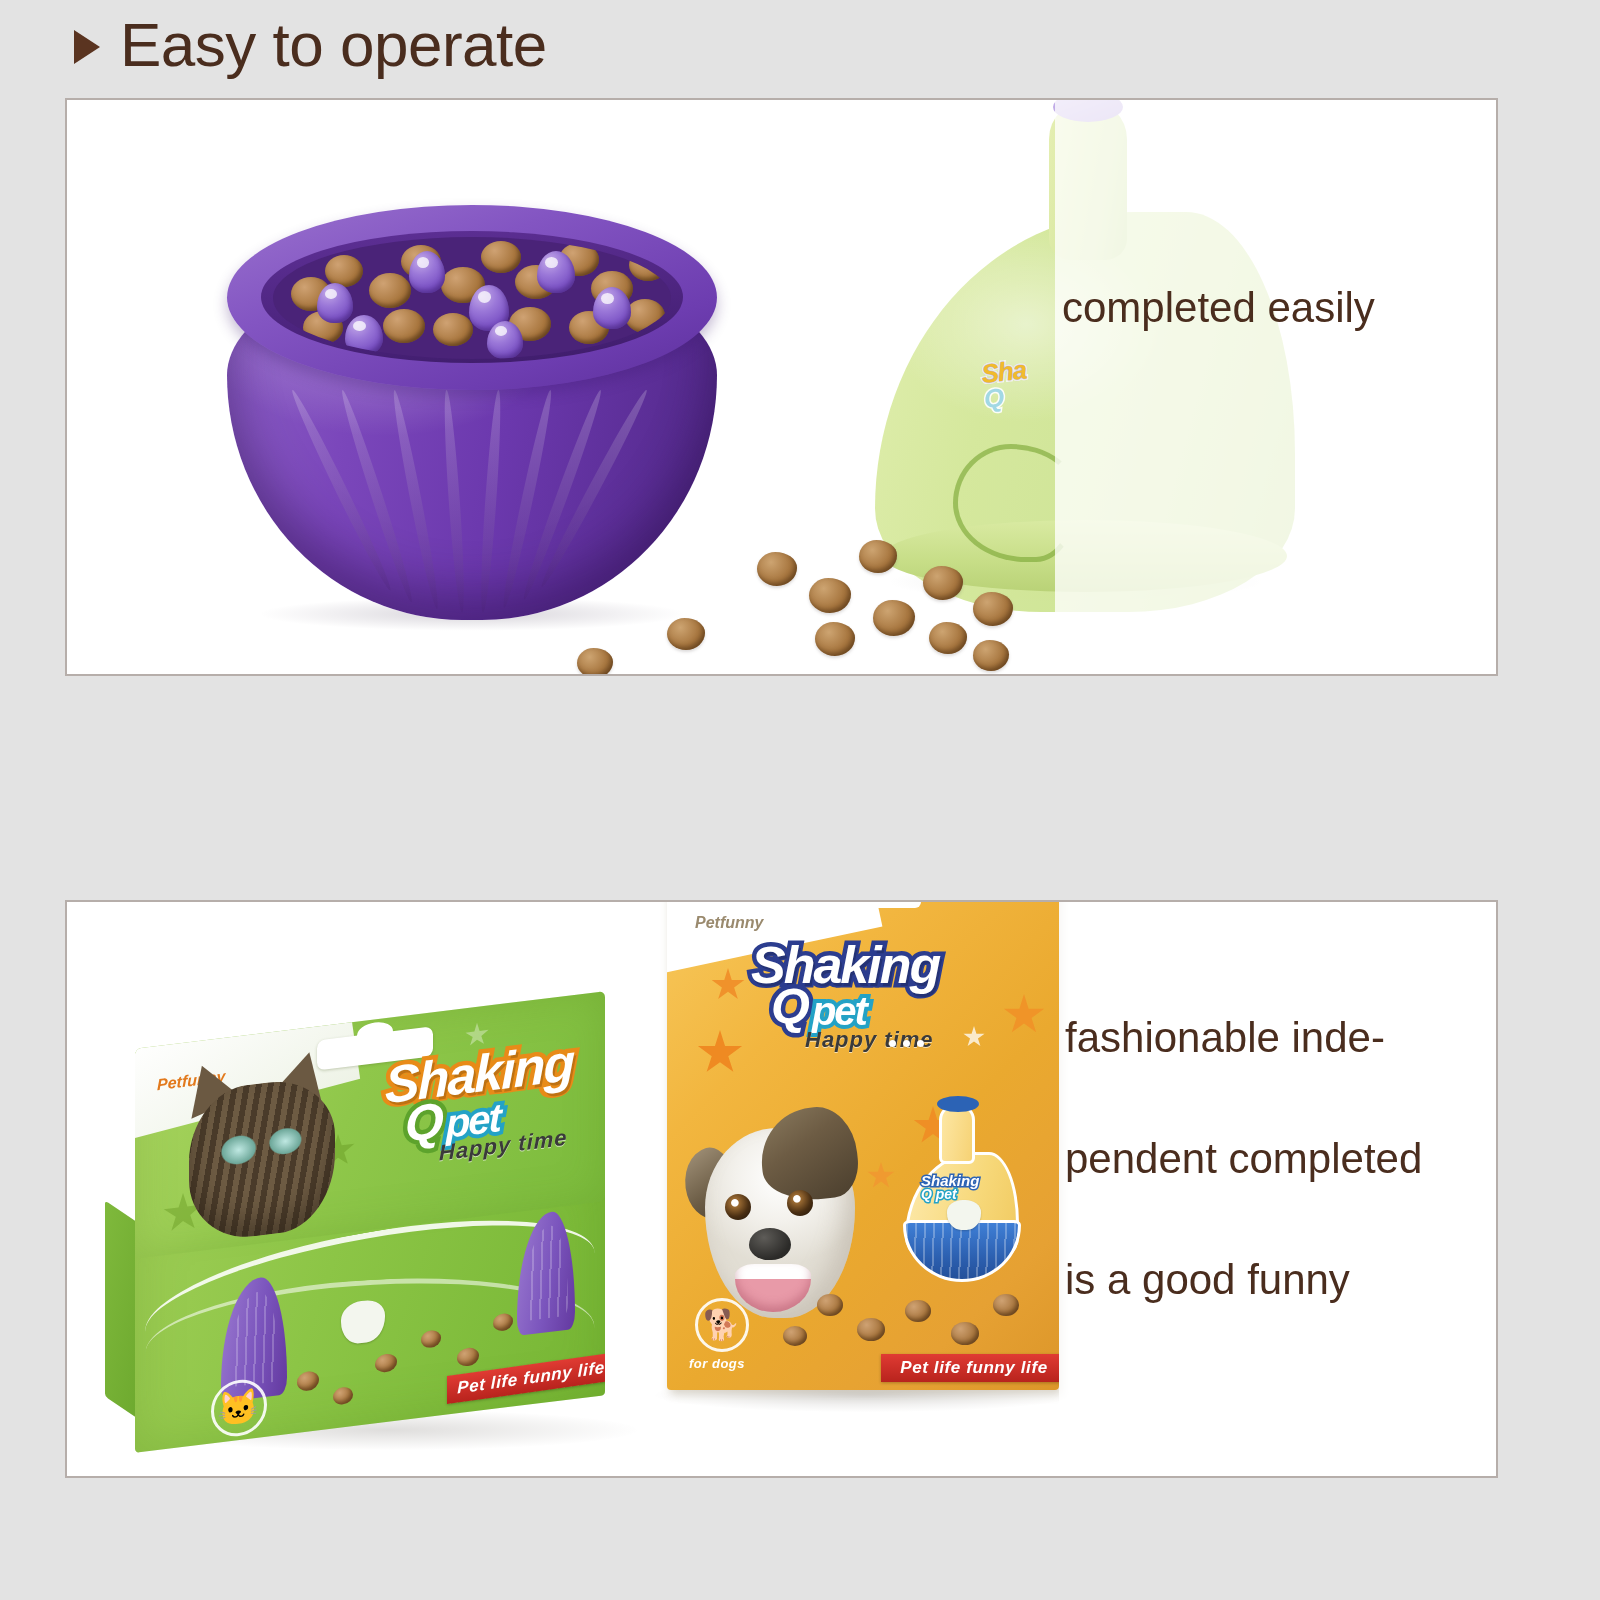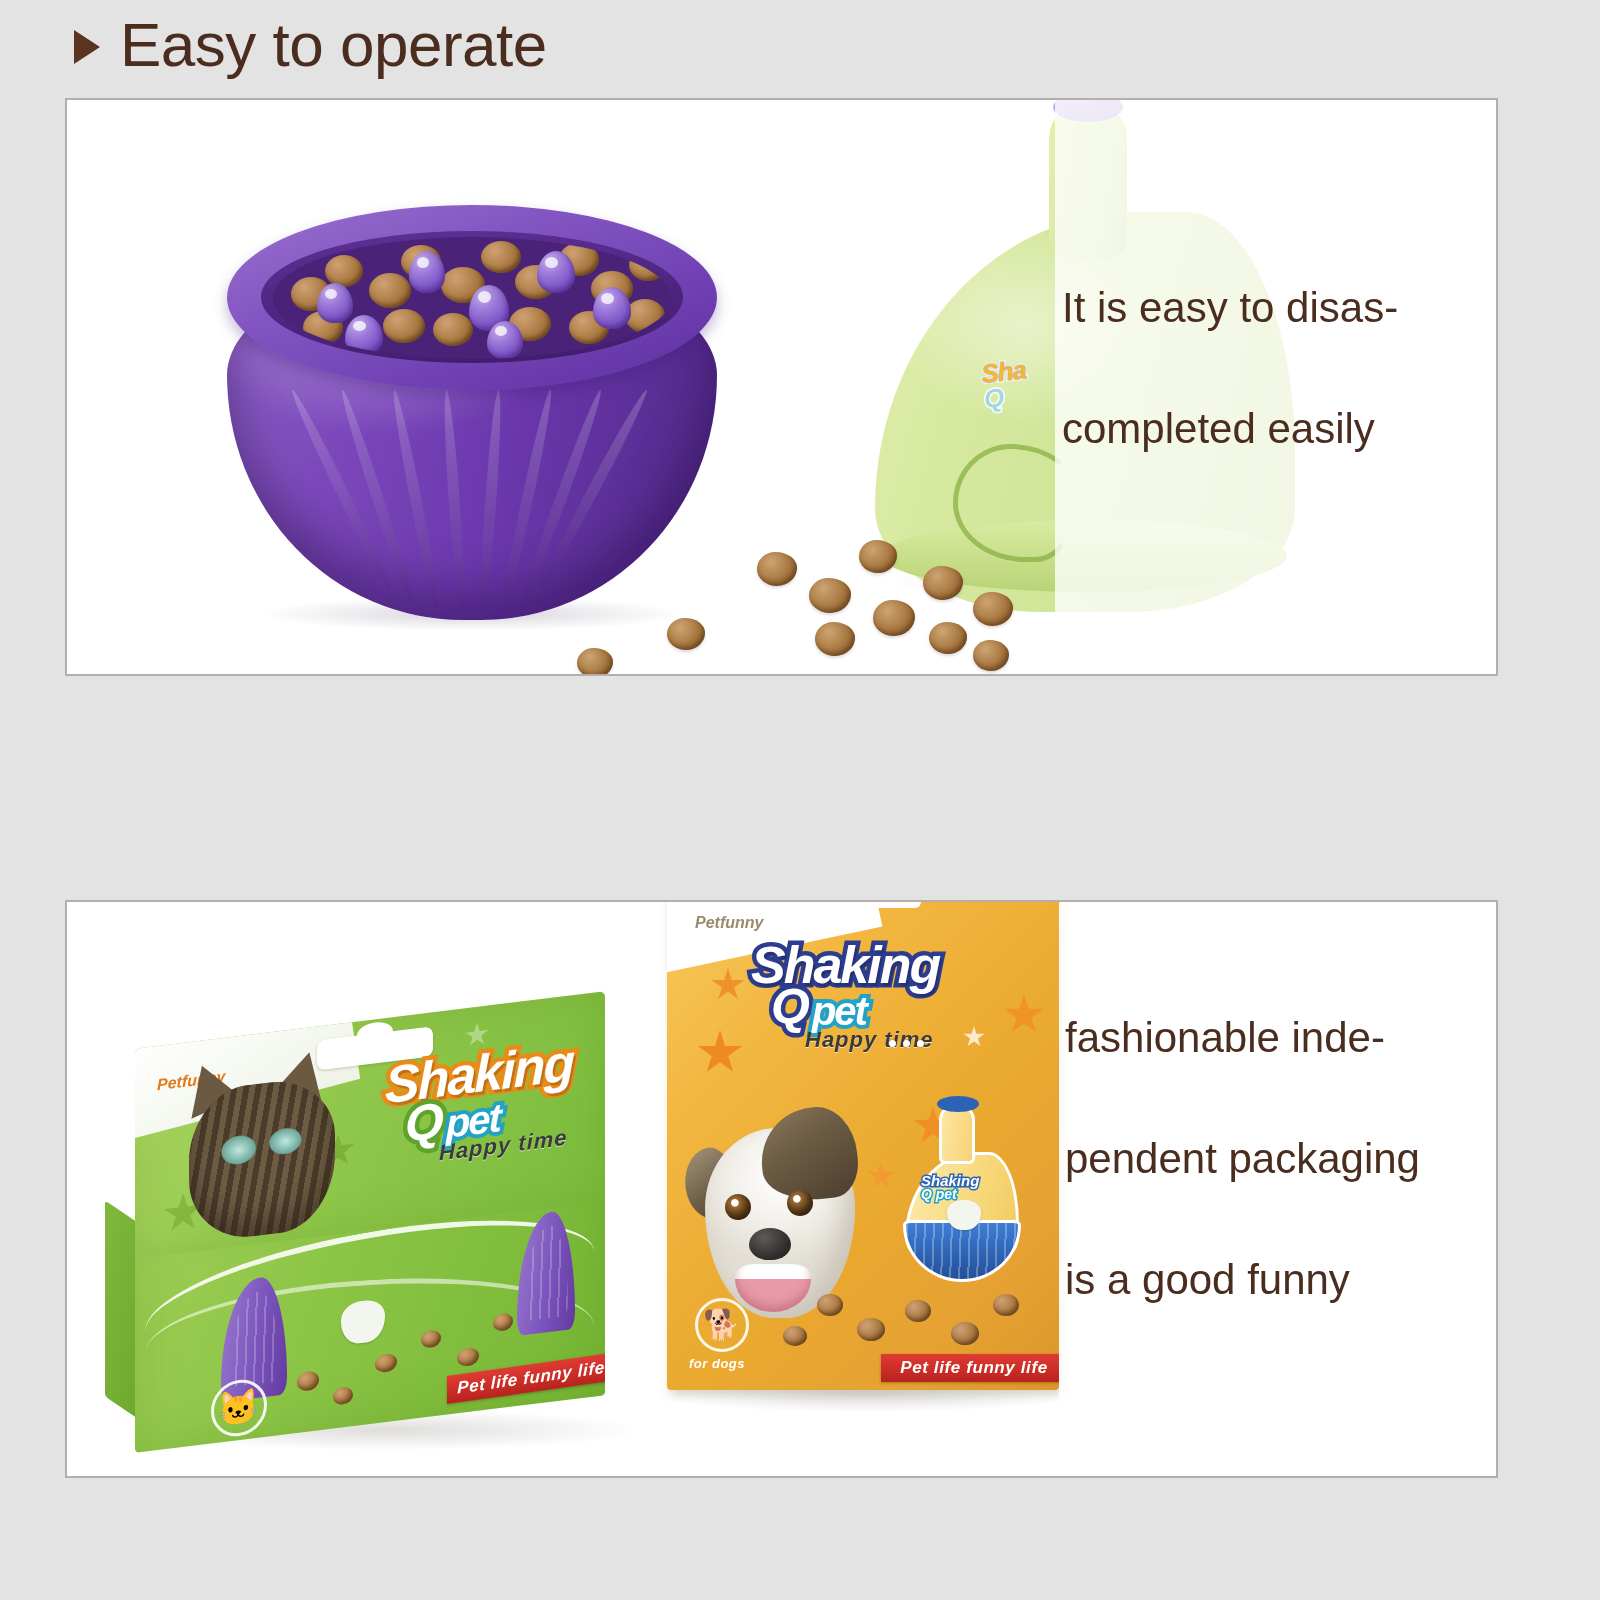--- a/index.html
+++ b/index.html
@@ -618,21 +618,20 @@
         <div class="kb" style="left:906px; top:492px; width:40px; height:34px;"></div>
         <div class="kb" style="left:600px; top:518px; width:38px; height:32px;"></div>
         <div class="kb" style="left:510px; top:548px; width:36px; height:30px;"></div>
         <div class="kb" style="left:906px; top:540px; width:36px; height:31px;"></div>
       </div>
 
       <div class="text-scrim" style="left:988px; right:0;"></div>
     </div>
 
     <div class="panel-copy" id="copy-1" style="position:absolute; left:995px; top:118px; width:420px;">
-      <div>It is easy to disas-</div>
       <div>completed easily</div>
       
     </div>
   </div>
 
 
   <div class="panel" id="panel-2">
     <div class="stage">
 
       <div class="box-shadow-ellipse" style="left:70px; top:508px; width:500px; height:40px;"></div>
@@ -746,21 +745,21 @@
         <div class="badge-caption" style="left:22px; top:466px;">for dogs</div>
 
         <div class="red-banner" style="left:214px; top:464px; width:186px; height:28px;">Pet life funny life</div>
       </div>
 
       <div class="text-scrim" style="left:992px; right:0;"></div>
     </div>
 
     <div class="panel-copy" id="copy-2" style="position:absolute; left:998px; top:46px; width:430px;">
       <div>fashionable inde-</div>
-      <div>pendent packaging</div>
+      <div>pendent completed</div>
       <div>is a good funny</div>
       
       
       
     </div>
   </div>
 
 </div>
 
 </body></html>

